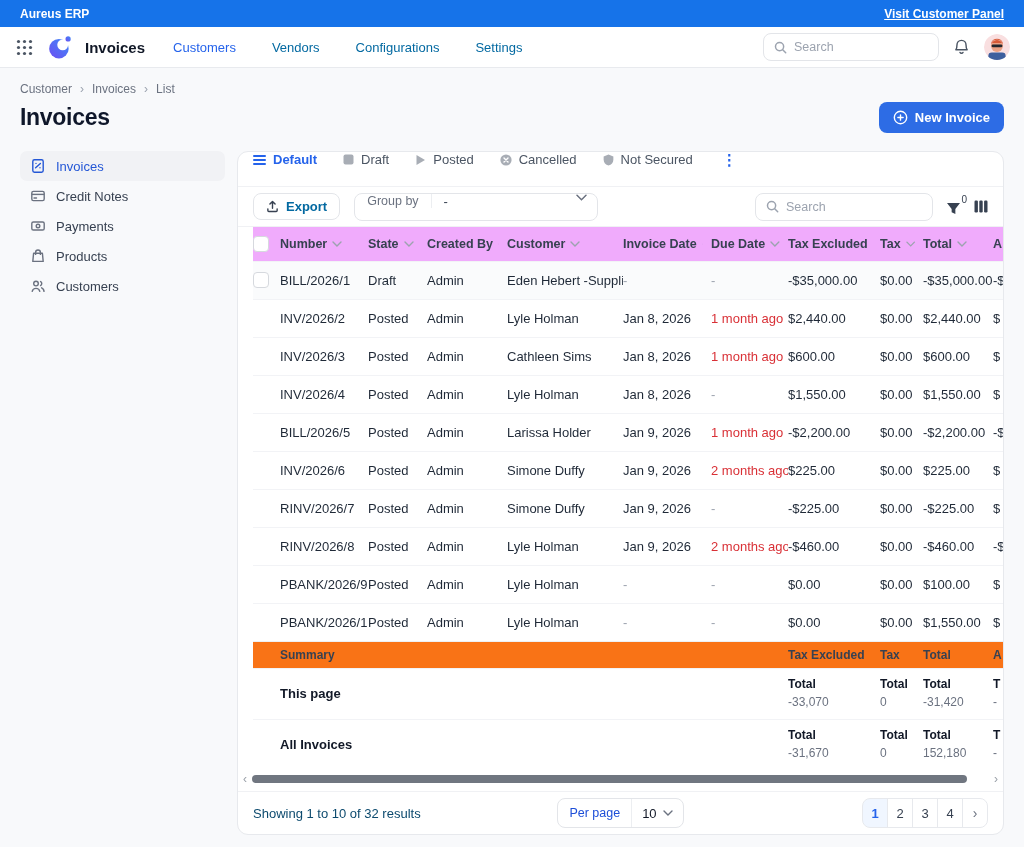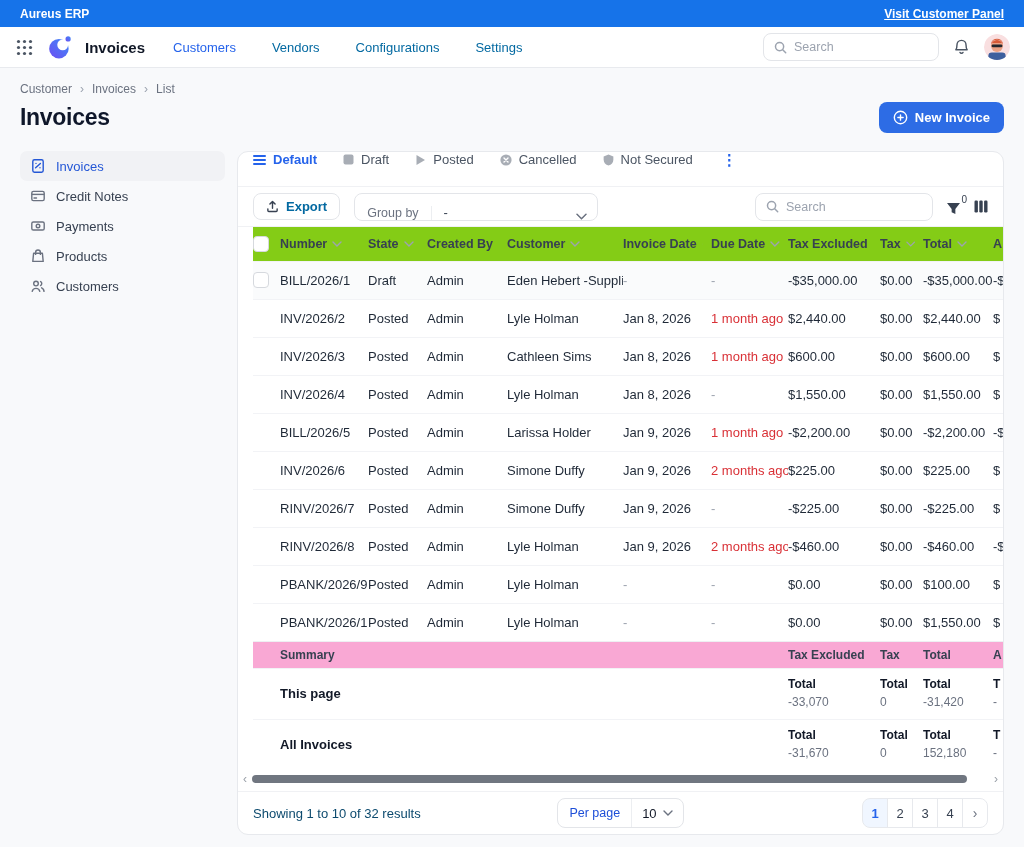--- a/index.html
+++ b/index.html
@@ -74,21 +74,21 @@
   .ptab { display: flex; align-items: center; gap: 7px; font-size: 13px; color: #4b5563; cursor: pointer; }
   .ptab.active { color: #2563eb; font-weight: 600; }
   .kebab { color: #2563eb; font-size: 15px; font-weight: 700; cursor: pointer; line-height: 1; padding: 0 3px; }
 
   .toolbar { height: 40px; display: flex; align-items: center; padding: 0 15px; gap: 14px; border-bottom: 1px solid #f0f1f4; }
   .export-btn {
     display: flex; align-items: center; gap: 7px; background: #fff;
     border: 1px solid #e3e5e9; border-radius: 8px; padding: 5px 12px;
     font-size: 13px; font-weight: 600; color: #0369a1; cursor: pointer; font-family: inherit;
   }
-  .groupby { display: flex; align-items: flex-end; border: 1px solid #e3e5e9; border-radius: 8px; height: 28px; width: 244px; cursor: pointer; }
+  .groupby { display: flex; align-items: flex-start; border: 1px solid #e3e5e9; border-radius: 8px; height: 28px; width: 244px; cursor: pointer; }
   .groupby .gb-label { display: flex; align-items: center; padding: 0 12px; color: #6b7280; font-size: 12.5px; border-right: 1px solid #eceef1; }
   .groupby .gb-value { display: flex; align-items: center; flex: 1; padding: 0 12px; color: #374151; font-size: 13px; }
   .groupby .gb-caret { display: flex; align-items: center; padding-right: 10px; }
   .toolbar-right { margin-left: auto; display: flex; align-items: center; gap: 13px; }
   .tb-search {
     width: 178px; height: 28px; border: 1px solid #e3e5e9; border-radius: 8px;
     display: flex; align-items: center; gap: 7px; padding: 0 10px;
   }
   .tb-search input { border: 0; outline: 0; width: 100%; font-size: 12.5px; color: #374151; font-family: inherit; background: transparent; }
   .tb-search input::placeholder { color: #9ca3af; }
@@ -98,39 +98,39 @@
 
   
   .table-clip { overflow: hidden; }
   table { border-collapse: collapse; table-layout: fixed; width: 820px; margin-left: 15px; }
   col.c-cb { width: 27px; } col.c-number { width: 88px; } col.c-state { width: 59px; }
   col.c-created { width: 80px; } col.c-customer { width: 116px; } col.c-invdate { width: 88px; }
   col.c-duedate { width: 77px; } col.c-taxex { width: 92px; } col.c-tax { width: 43px; }
   col.c-total { width: 70px; } col.c-amount { width: 80px; }
   thead th {
     height: 34px; text-align: left; font-size: 12.5px; font-weight: 700; color: #374151;
-    background: #84cc16; padding: 0 8px 0 0; white-space: nowrap; cursor: pointer;
+    background: #f0abfc; padding: 0 8px 0 0; white-space: nowrap; cursor: pointer;
   }
   thead th .th-inner { display: flex; align-items: center; gap: 5px; }
   tbody td {
     height: 38px; font-size: 13px; color: #1f2937; padding: 0 8px 0 0;
     border-top: 1px solid #f2f3f6; white-space: nowrap; overflow: hidden;
   }
   tr[data-name="table-row"] { cursor: pointer; }
   tr.shaded td { background: #fafbfc; }
   .dash { color: #9ca3af; }
   .overdue { color: #d93036; }
   .checkbox {
     width: 16px; height: 16px; border: 1.5px solid #d6d9de; border-radius: 4px;
     display: inline-block; background: #fff; cursor: pointer; vertical-align: middle;
   }
 
   
   tr.sum-head td {
-    height: 27px; background: #f9a8d4; font-size: 12px; font-weight: 700; color: #374151;
+    height: 27px; background: #f97316; font-size: 12px; font-weight: 700; color: #374151;
     border-top: 1px solid #eef0f3; padding: 0 8px 0 0;
   }
   tr.sum-row td { height: 51px; border-top: 1px solid #f2f3f6; vertical-align: middle; }
   .sum-label { font-size: 13px; font-weight: 600; color: #111827; }
   .sum-cell .t { font-size: 12px; font-weight: 600; color: #111827; line-height: 1.45; }
   .sum-cell .v { font-size: 12px; color: #6b7280; line-height: 1.45; }
 
   
   .hscroll { display: flex; align-items: center; gap: 4px; padding: 3px 4px 6px; }
   .hs-arrow { color: #9aa0a8; font-size: 12px; line-height: 1; cursor: pointer; padding: 0 1px; }

